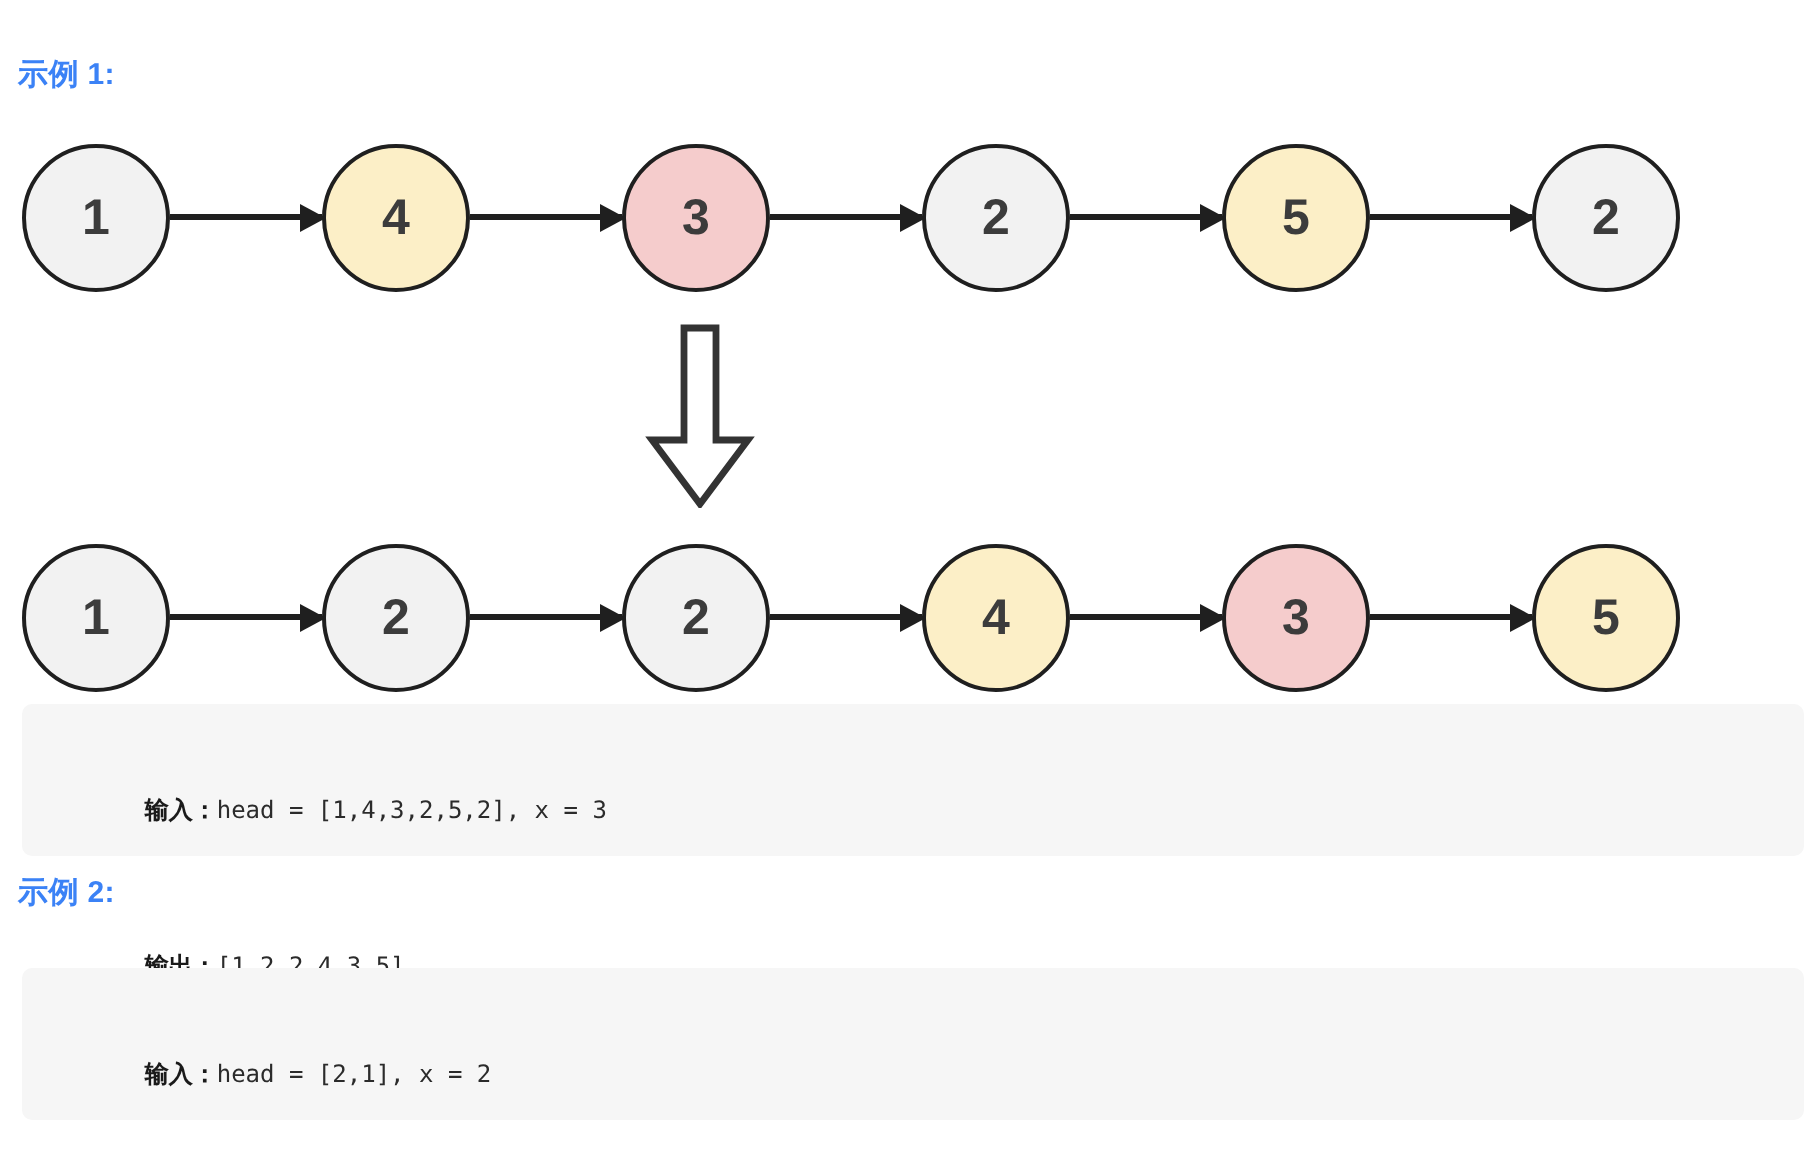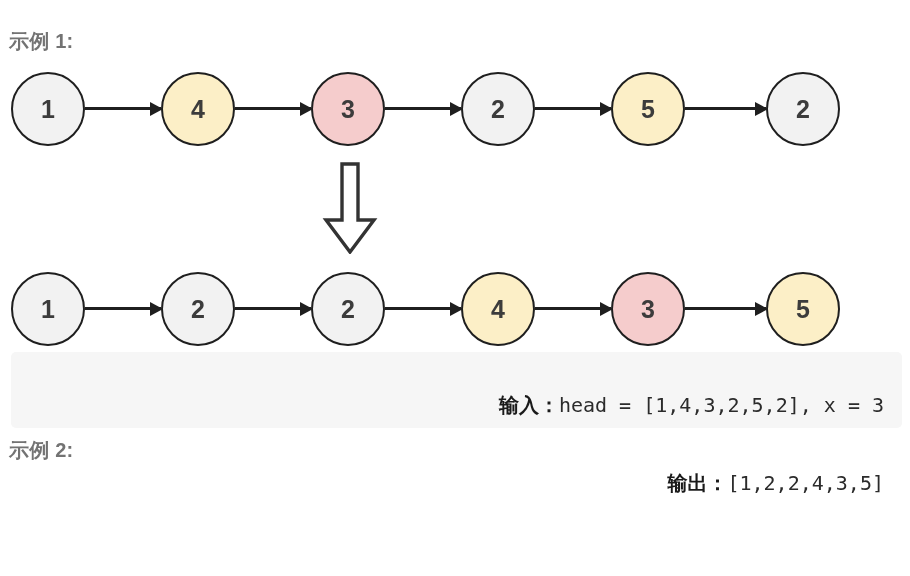--- a/index.html
+++ b/index.html
@@ -17,23 +17,23 @@
   }
 
   .page {
     position: absolute;
     inset: 0;
   }
 
   .example-heading {
     position: absolute;
     left: 9px;
-    font-size: 20px;
+    font-size: 15px;
     font-weight: 700;
-    color: #737373;
+    color: #3b82f6;
     letter-spacing: 0.2px;
     white-space: nowrap;
   }
   #heading-1 { top: 28px; }
   #heading-2 { top: 437px; }
 
   
   .list-row {
     position: absolute;
     left: 0;
@@ -98,25 +98,24 @@
     box-sizing: border-box;
     background: #f6f6f6;
     border-radius: 5px;
     padding: 14px 18px 16px 18px;
   }
   #code-block-1 { top: 352px; height: 76px; }
   #code-block-2 { top: 484px; height: 76px; }
 
   .code-line {
     font-family: "DejaVu Sans Mono", "Liberation Mono", monospace;
-    font-size: 20px;
+    font-size: 12px;
     line-height: 26px;
     color: #2b2b2b;
     white-space: pre;
-    text-align: right;
   }
   .code-line .lbl {
     font-family: "Liberation Sans", "DejaVu Sans", sans-serif;
     font-weight: 700;
     color: #1a1a1a;
   }
 </style>
 </head>
 <body>
 
@@ -160,14 +159,20 @@
     <div class="code-line">
       <span class="lbl">输入：</span><span>head = [1,4,3,2,5,2], x = 3</span>
     </div>
     <div class="code-line">
       <span class="lbl">输出：</span><span>[1,2,2,4,3,5]</span>
     </div>
   </div>
 
   <div class="example-heading" id="heading-2">示例 2:</div>
 
+  <div class="code-block" id="code-block-2">
+    <div class="code-line">
+      <span class="lbl">输入：</span><span>head = [2,1], x = 2</span>
+    </div>
+
+  </div>
 
 </div>
 
 </body></html>

